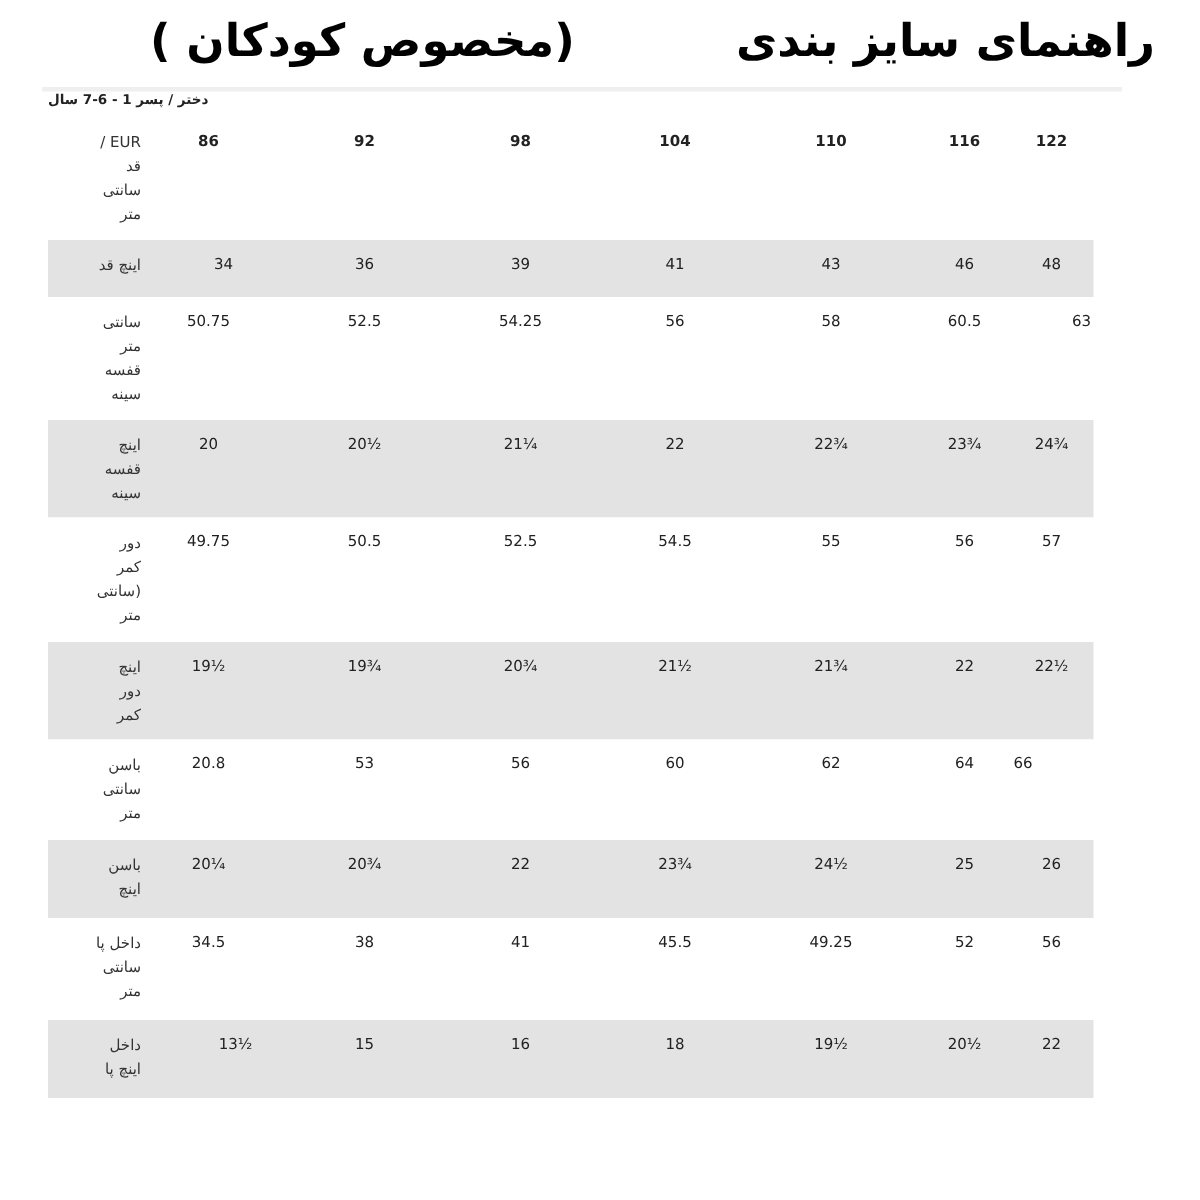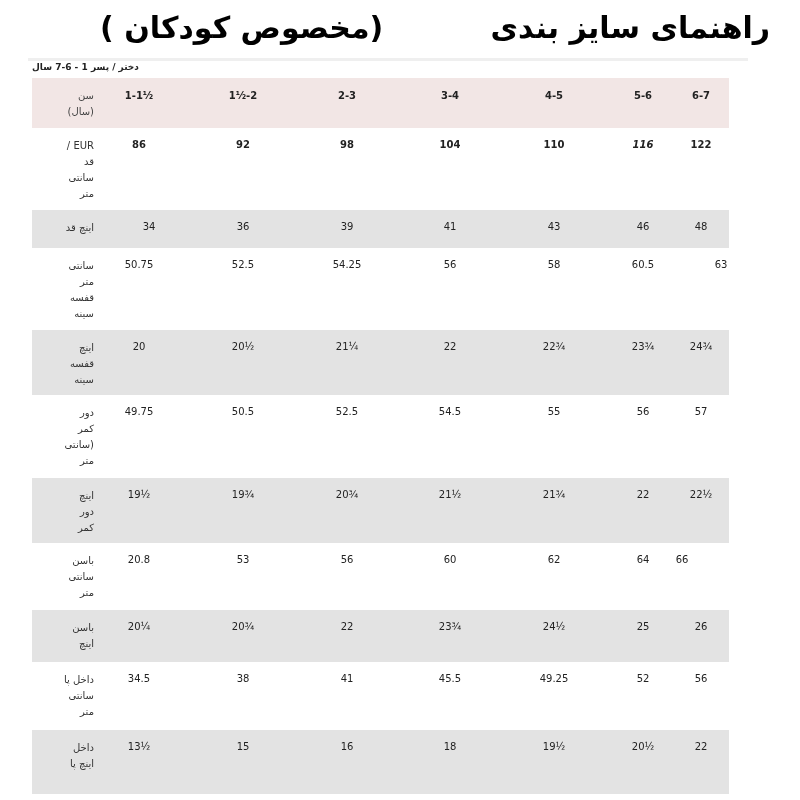--- a/index.html
+++ b/index.html
@@ -44,47 +44,34 @@
 </style>
 </head>
 <body>
 
 <div class="title title-right">راهنمای سایز بندی</div>
 <div class="title title-left">(مخصوص کودکان )</div>
 <div class="topline"></div>
 <div class="subtitle">دختر / پسر 1 - 6-7 سال</div>
 
 <div class="table">
-  <div class="row header" style="height:50px;">
-    <div class="label">
-      <div>سن</div>
-      <div>(سال)</div>
-    </div>
-    <div class="cell" style="left:107px;">1-1½</div>
-    <div class="cell" style="left:211px;">1½-2</div>
-    <div class="cell" style="left:315px;">2-3</div>
-    <div class="cell" style="left:418px;">3-4</div>
-    <div class="cell" style="left:522px;">4-5</div>
-    <div class="cell" style="left:611px;">5-6</div>
-    <div class="cell" style="left:669px;">6-7</div>
-  </div>
   <div id="rows">
       <div class="row white eur" style="height: 82px;">
         <div class="label">
           <div>EUR /</div>
           <div>قد</div>
           <div>سانتی</div>
           <div>متر</div>
         </div>
         <div class="cell" style="left: 107px;">86</div>
         <div class="cell" style="left: 211px;">92</div>
         <div class="cell" style="left: 315px;">98</div>
         <div class="cell" style="left: 418px;">104</div>
         <div class="cell" style="left: 522px;">110</div>
-        <div class="cell" style="left: 611px; font-style: italic;">116</div>
+        <div class="cell" style="left: 611px;">116</div>
         <div class="cell" style="left: 669px;">122</div>
       </div>
       <div class="row gray" style="height: 38px;">
         <div class="label">
           <div>اینچ قد</div>
         </div>
         <div class="cell" style="left: 117px;">34</div>
         <div class="cell" style="left: 211px;">36</div>
         <div class="cell" style="left: 315px;">39</div>
         <div class="cell" style="left: 418px;">41</div>
@@ -184,26 +171,26 @@
           <div>متر</div>
         </div>
         <div class="cell" style="left: 107px;">34.5</div>
         <div class="cell" style="left: 211px;">38</div>
         <div class="cell" style="left: 315px;">41</div>
         <div class="cell" style="left: 418px;">45.5</div>
         <div class="cell" style="left: 522px;">49.25</div>
         <div class="cell" style="left: 611px;">52</div>
         <div class="cell" style="left: 669px;">56</div>
       </div>
-      <div class="row gray" style="height: 64px;">
+      <div class="row gray" style="height: 52px;">
         <div class="label">
           <div>داخل</div>
           <div>اینچ پا</div>
         </div>
-        <div class="cell" style="left: 107px;">13½</div>
+        <div class="cell" style="left: 125px;">13½</div>
         <div class="cell" style="left: 211px;">15</div>
         <div class="cell" style="left: 315px;">16</div>
         <div class="cell" style="left: 418px;">18</div>
         <div class="cell" style="left: 522px;">19½</div>
         <div class="cell" style="left: 611px;">20½</div>
         <div class="cell" style="left: 669px;">22</div>
       </div>
     </div>
 </div>
 

